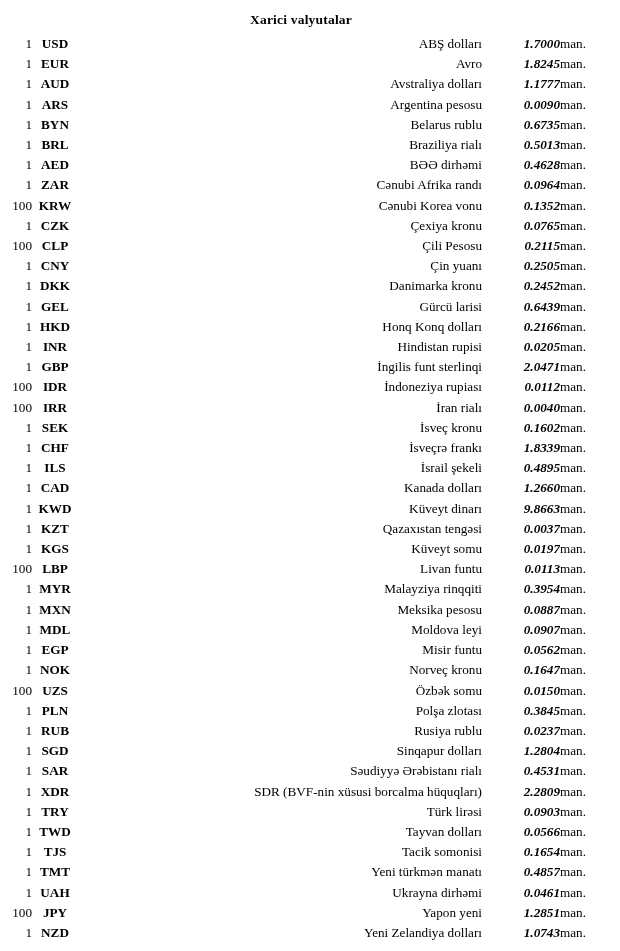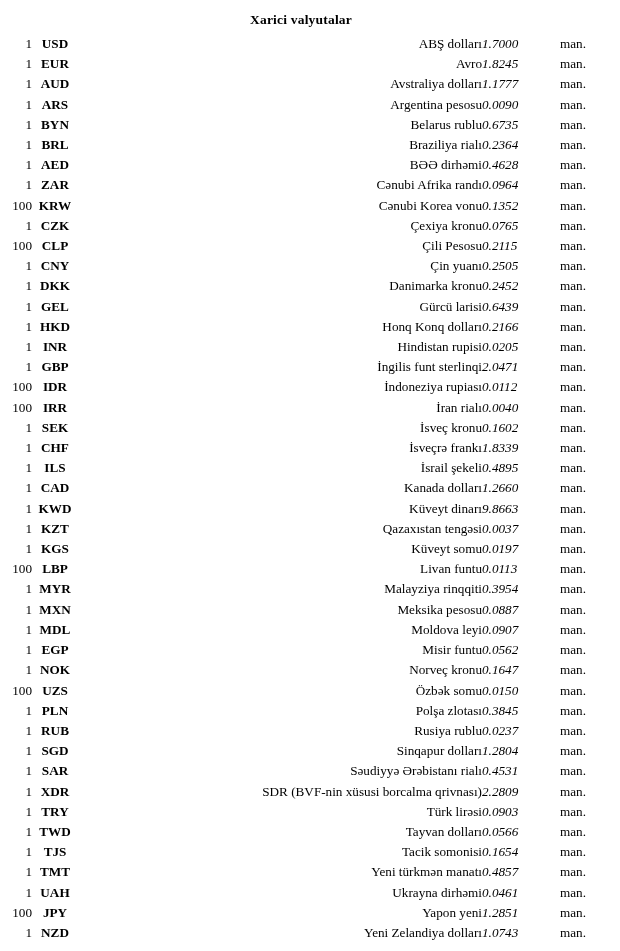--- a/index.html
+++ b/index.html
@@ -50,21 +50,22 @@
     width: 46px;
     text-align: center;
     font-weight: bold;
   }
   td.name {
     text-align: right;
     padding-left: 8px;
   }
   td.rate {
     width: 78px;
-    font-weight: normal;
+    text-align: right;
+    font-weight: bold;
     font-style: italic;
     padding-right: 6px;
   }
   td.unit {
     width: 40px;
     text-align: left;
   }
 </style>
 </head>
 <body>
@@ -111,21 +112,21 @@
     <td class="code">BYN</td>
     <td class="name">Belarus rublu</td>
     <td class="rate">0.6735</td>
     <td class="unit">man.</td>
   </tr>
 
   <tr>
     <td class="qty">1</td>
     <td class="code">BRL</td>
     <td class="name">Braziliya rialı</td>
-    <td class="rate">0.2364</td>
+    <td class="rate">0.5013</td>
     <td class="unit">man.</td>
   </tr>
 
   <tr>
     <td class="qty">1</td>
     <td class="code">AED</td>
     <td class="name">BƏƏ dirhəmi</td>
     <td class="rate">0.4628</td>
     <td class="unit">man.</td>
   </tr>
@@ -366,21 +367,21 @@
     <td class="qty">1</td>
     <td class="code">SAR</td>
     <td class="name">Səudiyyə Ərəbistanı rialı</td>
     <td class="rate">0.4531</td>
     <td class="unit">man.</td>
   </tr>
 
   <tr>
     <td class="qty">1</td>
     <td class="code">XDR</td>
-    <td class="name">SDR (BVF-nin xüsusi borcalma qrivnası)</td>
+    <td class="name">SDR (BVF-nin xüsusi borcalma hüquqları)</td>
     <td class="rate">2.2809</td>
     <td class="unit">man.</td>
   </tr>
 
   <tr>
     <td class="qty">1</td>
     <td class="code">TRY</td>
     <td class="name">Türk lirəsi</td>
     <td class="rate">0.0903</td>
     <td class="unit">man.</td>

